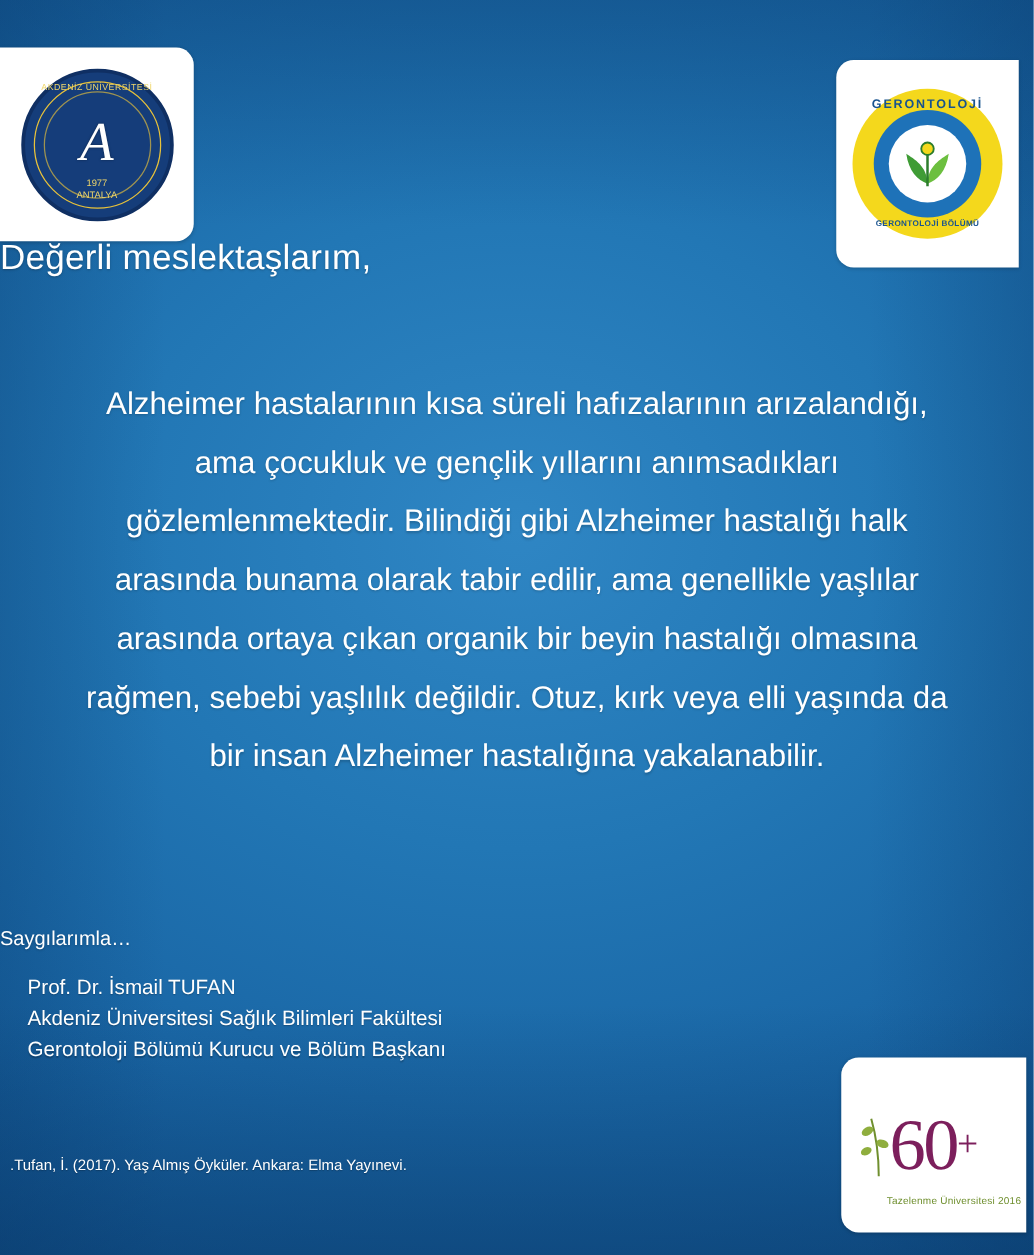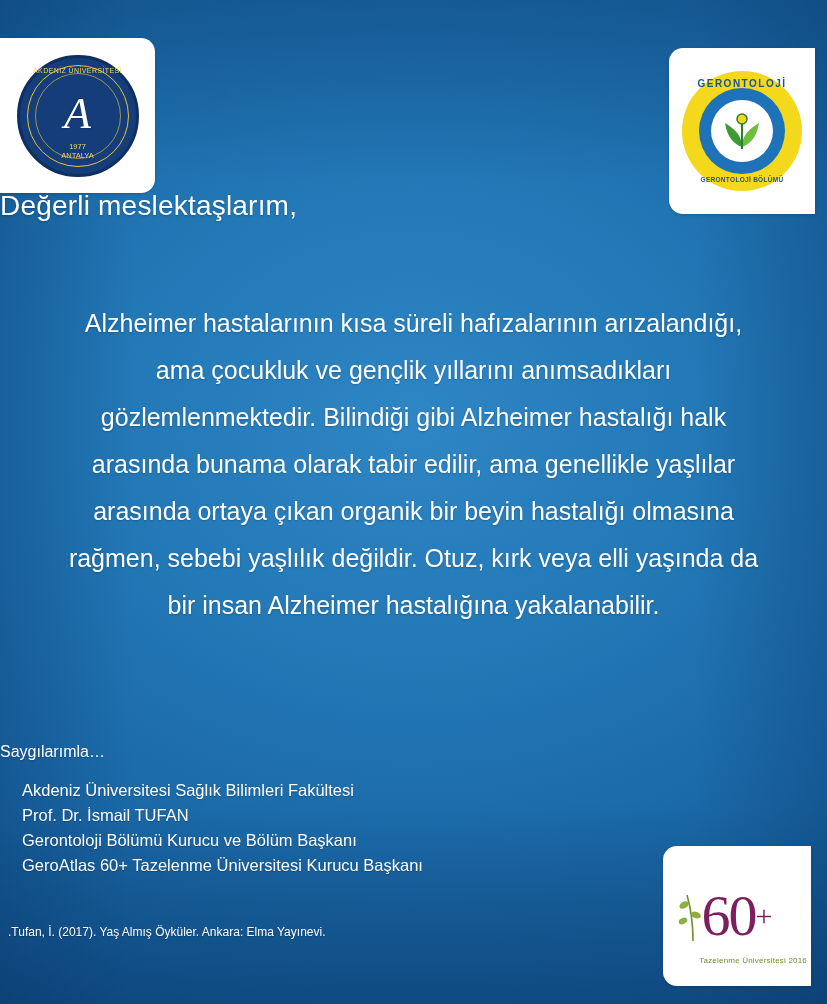--- a/index.html
+++ b/index.html
@@ -52,21 +52,21 @@
   }
   .logo-gerontoloji {
     right: 12px;
     top: 48px;
     width: 146px;
     height: 166px;
     border-top-right-radius: 0;
     border-bottom-right-radius: 0;
   }
   .logo-60plus {
-    right: 16px;
+    right: 6px;
     bottom: 18px;
     width: 148px;
     height: 140px;
     border-top-right-radius: 0;
     border-bottom-right-radius: 0;
   }
   .logo-inner {
     position: absolute;
     inset: 0;
     display: flex;
@@ -313,24 +313,23 @@
       </div>
     </div>
 
     <div class="headline">Değerli meslektaşlarım,</div>
 
     <div class="body-text">Alzheimer hastalarının kısa süreli hafızalarının arızalandığı, ama çocukluk ve gençlik yıllarını anımsadıkları gözlemlenmektedir. Bilindiği gibi Alzheimer hastalığı halk arasında bunama olarak tabir edilir, ama genellikle yaşlılar arasında ortaya çıkan organik bir beyin hastalığı olmasına rağmen, sebebi yaşlılık değildir. Otuz, kırk veya elli yaşında da bir insan Alzheimer hastalığına yakalanabilir.</div>
 
     <div class="closing">Saygılarımla…</div>
 
     <div class="signature">
+      <div>Prof. Dr. İsmail TUFAN</div>
       <div>Akdeniz Üniversitesi  Sağlık Bilimleri Fakültesi</div>
-      <div>Prof. Dr. İsmail TUFAN</div>
       <div>Gerontoloji Bölümü Kurucu ve Bölüm Başkanı</div>
-      <div>GeroAtlas 60+ Tazelenme Üniversitesi Kurucu Başkanı</div>
     </div>
 
     <div class="citation">.Tufan, İ. (2017). Yaş Almış Öyküler. Ankara: Elma Yayınevi.</div>
 
     <div class="logo-card logo-60plus">
       <div class="logo-inner">
         <div class="sixty">
           <svg width="30" height="60" viewBox="0 0 30 60" style="position:absolute;left:10px;top:34px;" aria-hidden="true">
             <path d="M16 56 C16 40, 14 24, 10 10" stroke="#6f8f2e" stroke-width="1.6" fill="none"></path>
             <ellipse cx="7" cy="20" rx="5" ry="3.2" fill="#8fae3e" transform="rotate(-30 7 20)"></ellipse>

